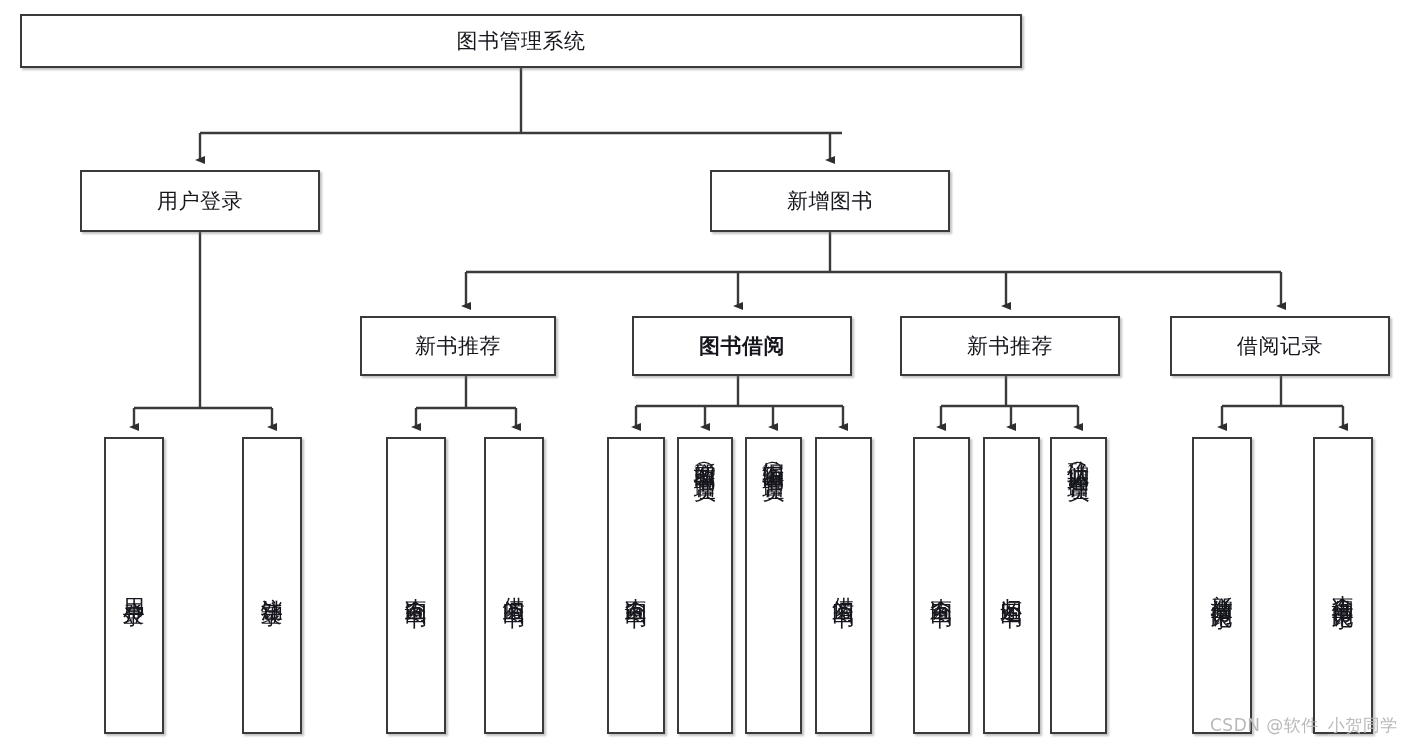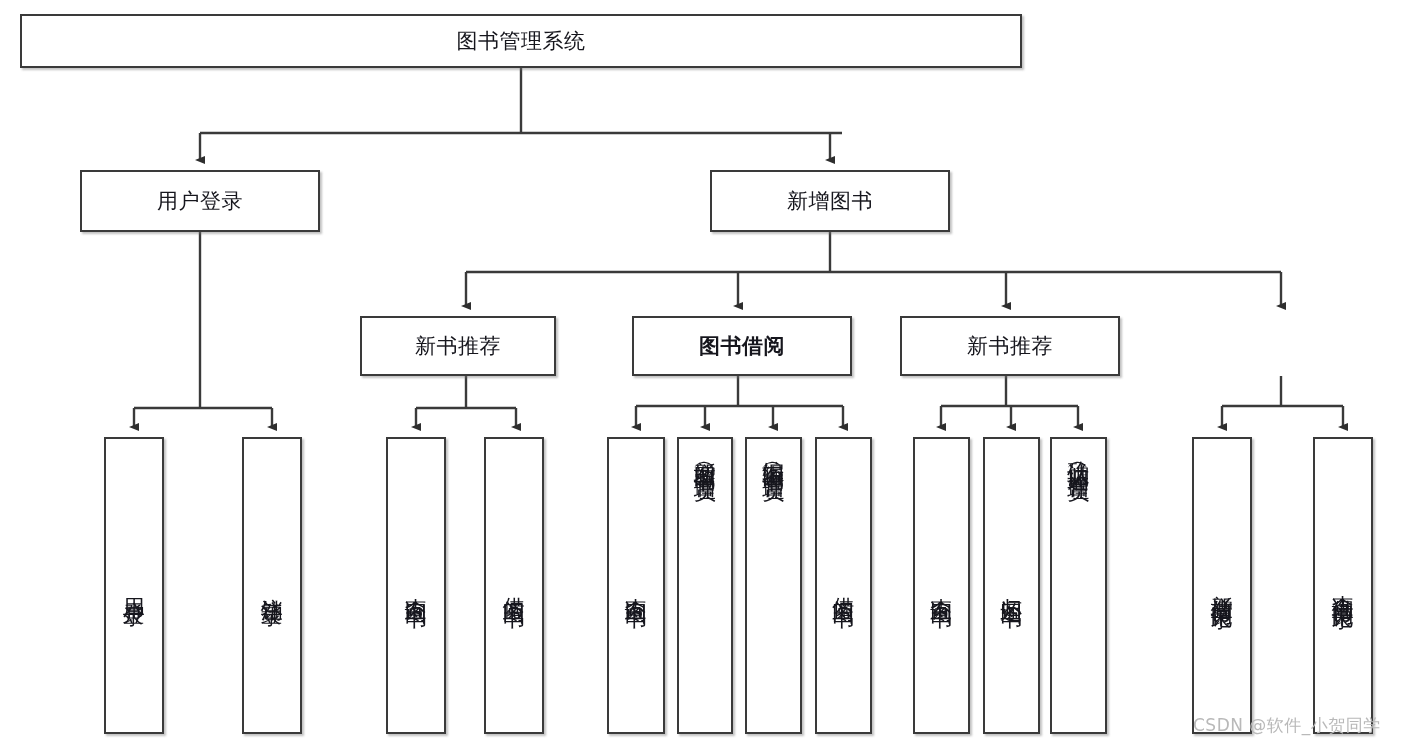--- a/index.html
+++ b/index.html
@@ -51,20 +51,21 @@
   .leaf .node-label {
     font-size: 22px;
   }
   .watermark {
     position: absolute;
     font-size: 17px;
     color: #b9b9b9;
     white-space: nowrap;
     letter-spacing: 0.5px;
     user-select: none;
+    padding-left: 17px;
   }
 </style>
 </head>
 <body>
 
 <div id="canvas">
 
   <svg class="diagram" viewBox="0 0 1405 747" xmlns="http://www.w3.org/2000/svg">
     <defs>
       <marker id="arrow" markerWidth="10" markerHeight="10" refX="5" refY="5" orient="auto" markerUnits="userSpaceOnUse">
@@ -128,20 +129,23 @@
 
   <div class="node-box" style="left:360px; top:316px; width:196px; height:60px;">
     <span class="node-label">新书推荐</span>
   </div>
   <div class="node-box" style="left:632px; top:316px; width:220px; height:60px;font-weight:bold;">
     <span class="node-label">图书借阅</span>
   </div>
   <div class="node-box" style="left:900px; top:316px; width:220px; height:60px;">
     <span class="node-label">新书推荐</span>
   </div>
+  <div class="node-box" style="left:1170px; top:316px; width:220px; height:60px;">
+    <span class="node-label">借阅记录</span>
+  </div>
 
   <div class="node-box leaf" style="left:104px; top:437px; width:60px; height:297px;">
     <span class="node-label vertical">用户登录</span>
   </div>
   <div class="node-box leaf" style="left:242px; top:437px; width:60px; height:297px;">
     <span class="node-label vertical">注销登录</span>
   </div>
 
   <div class="node-box leaf" style="left:386px; top:437px; width:60px; height:297px;">
     <span class="node-label vertical">查询图书</span>

